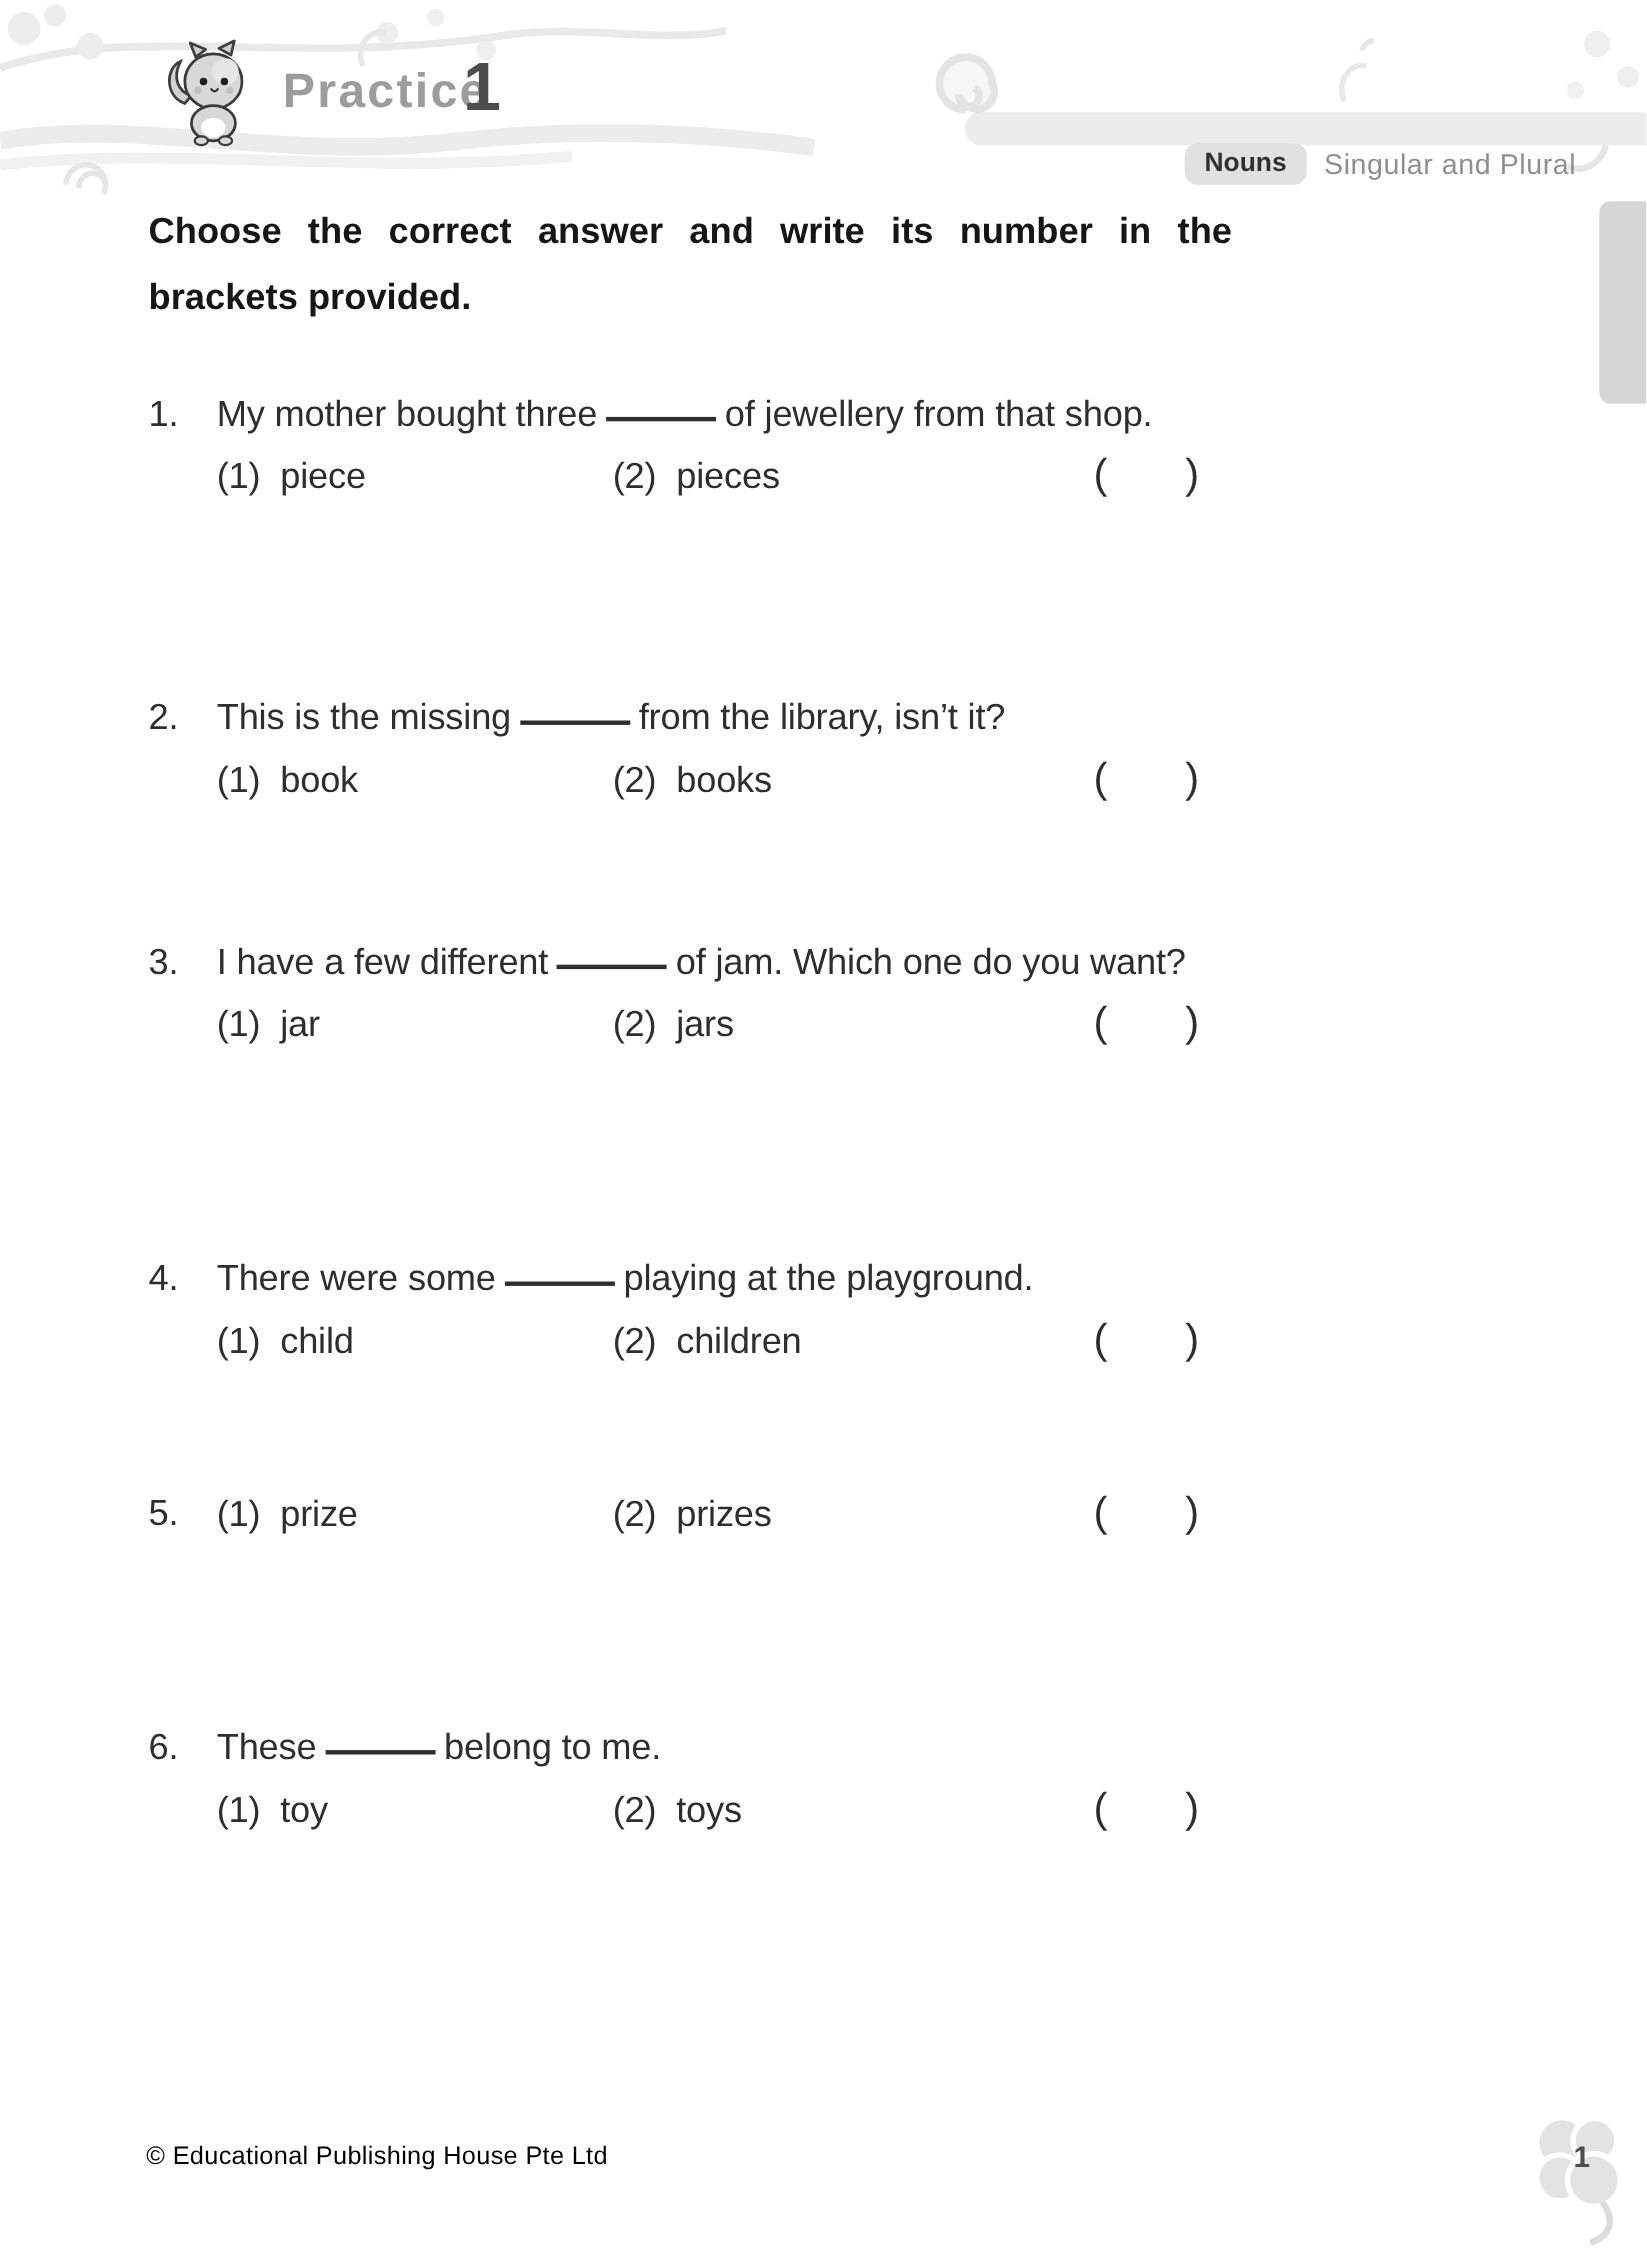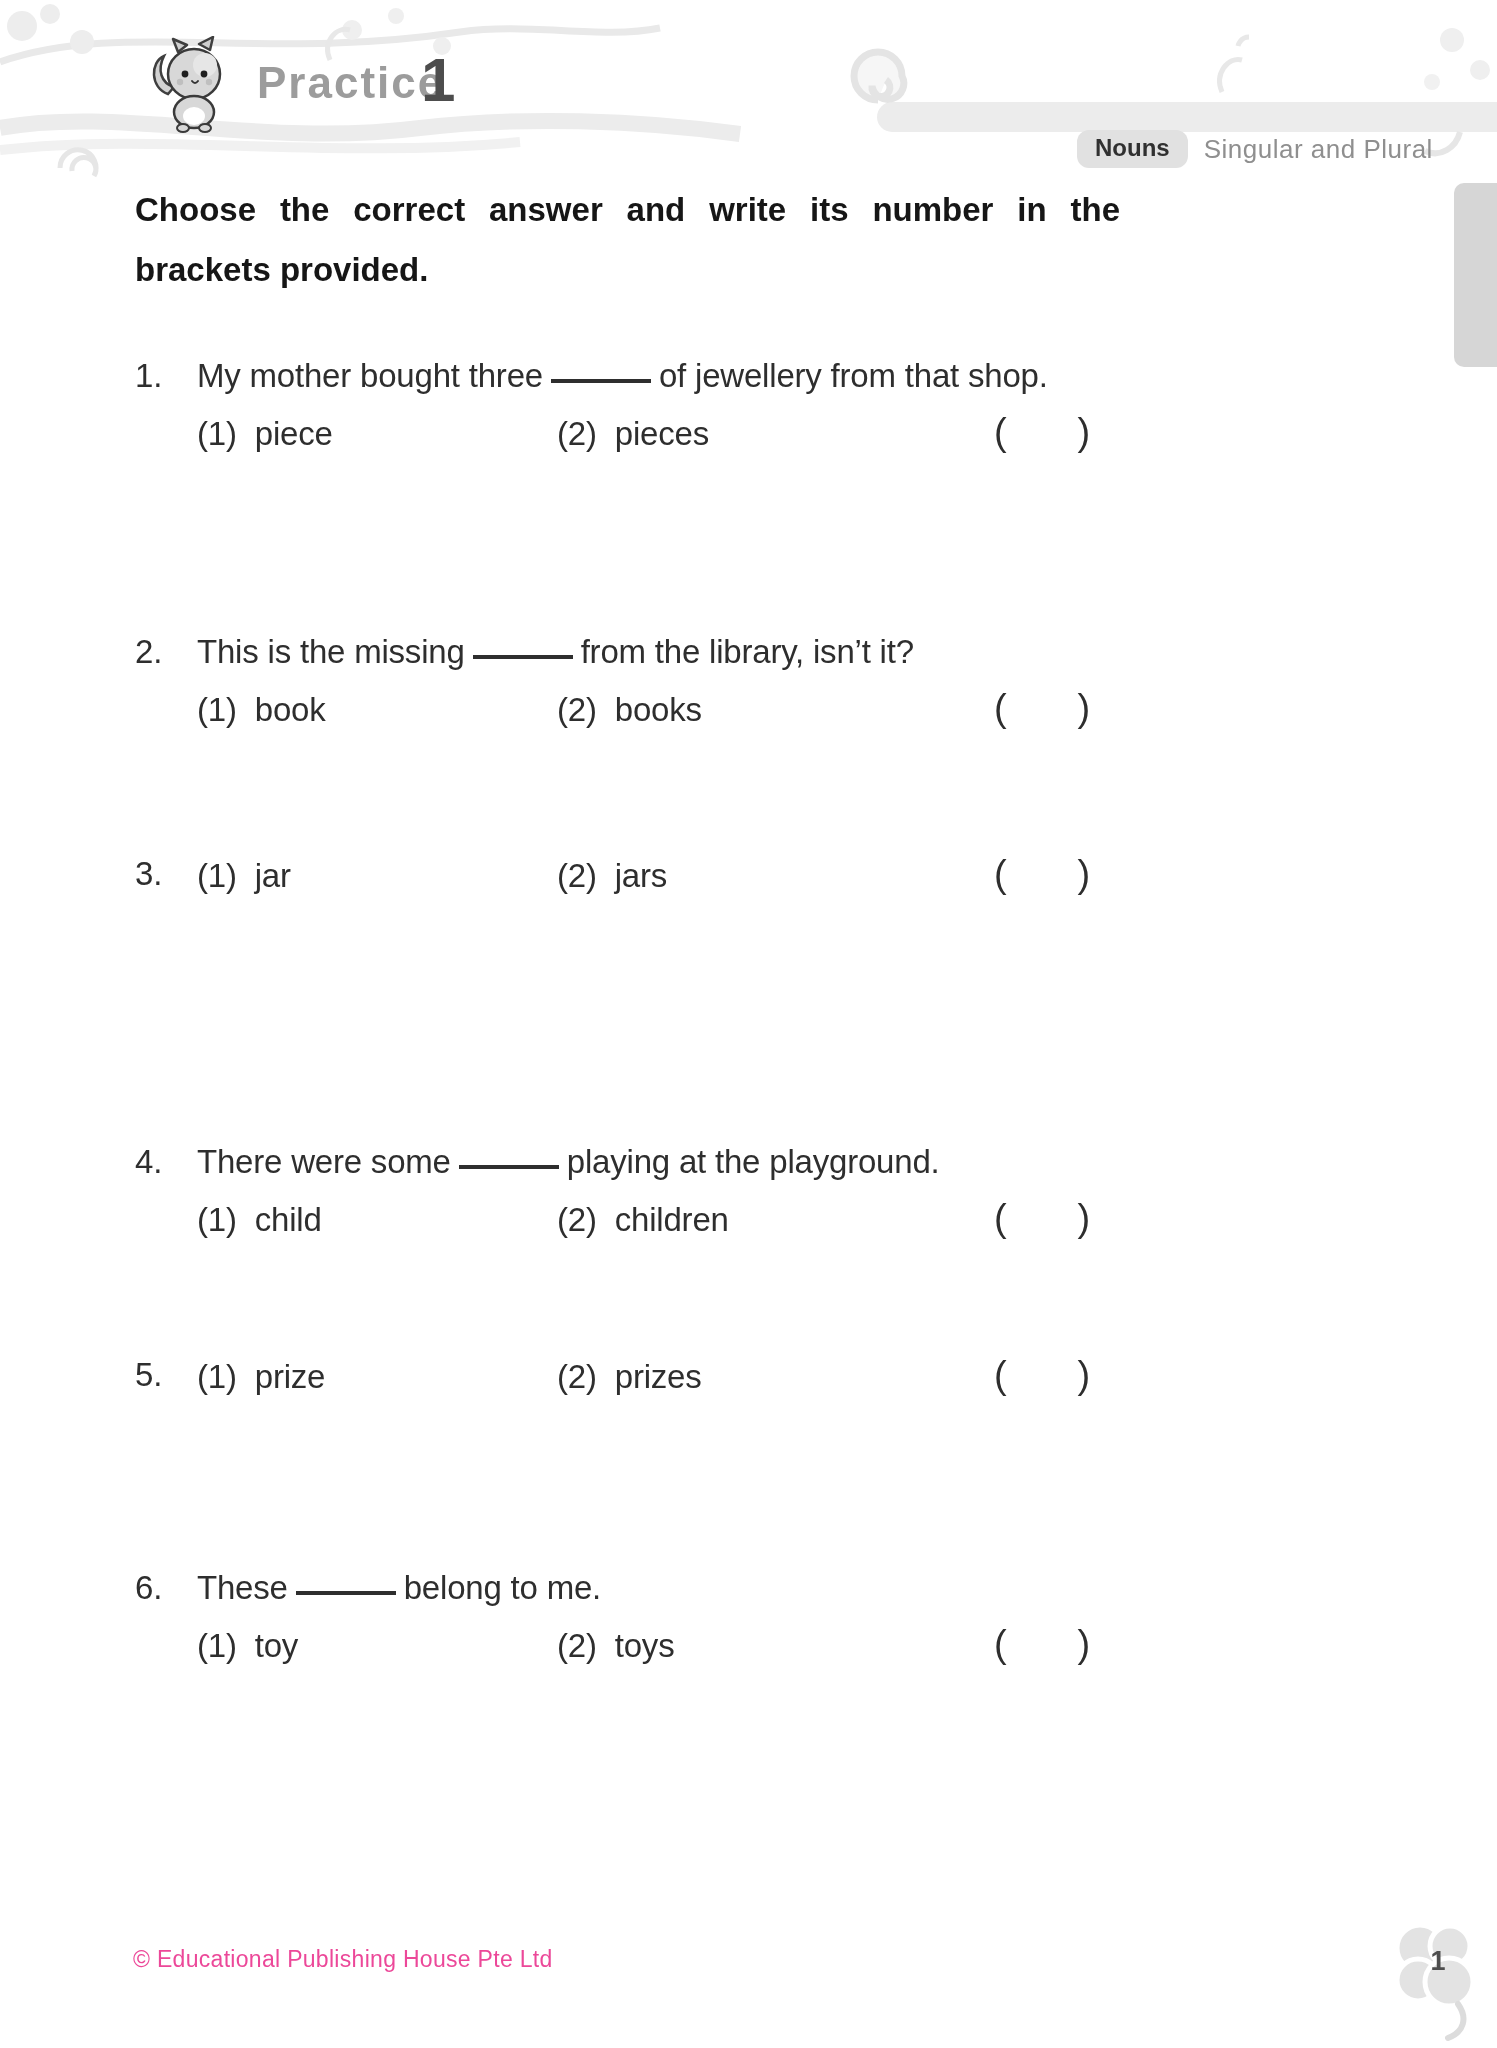--- a/index.html
+++ b/index.html
@@ -49,21 +49,21 @@
   .blank {
     display:inline-block; width:100px; border-bottom:4px solid #2e2e2e;
     margin:0 8px; position:relative; top:-4px;
   }
   .opts { display:flex; align-items:baseline; width:893px; }
   .opt { display:flex; gap:18px; }
   .opt1 { width:360px; }
   .answer { margin-left:auto; width:96px; display:flex; justify-content:space-between; font-size:38px; color:#2e2e2e; }
 
   
-  .copyright { position:absolute; left:133px; top:1946px; font-size:23px; color:#ec4899; letter-spacing:0.3px; }
+  .copyright { position:absolute; left:133px; top:1946px; font-size:23px; color:#000000; letter-spacing:0.3px; }
   .page-number { position:absolute; left:1421px; top:1946px; width:34px; text-align:center; font-size:27px; font-weight:800; color:#4e4e4e; }
 </style>
 </head>
 <body>
 
 <div class="page">
 
   <svg class="decor" width="1497" height="2048" viewBox="0 0 1497 2048">
 
     <path d="M0,62 C120,20 260,62 460,32 C530,22 600,40 660,28" stroke="#e9e9e9" stroke-width="7" fill="none"></path>
@@ -160,20 +160,21 @@
             <span>(</span>
             <span>)</span>
           </div>
       </div>
     </div>
   </div>
 
   <div class="q" style="top:846px;">
     <div class="q-num">3.</div>
     <div class="q-body">
+      <div class="q-sentence"><span>I have a few different</span><span class="blank"></span><span>of jam. Which one do you want?</span></div>
       <div class="opts">
         <div class="opt opt1">
             <span>(1)</span>
             <span>jar</span>
           </div>
         <div class="opt">
             <span>(2)</span>
             <span>jars</span>
           </div>
         <div class="answer">

